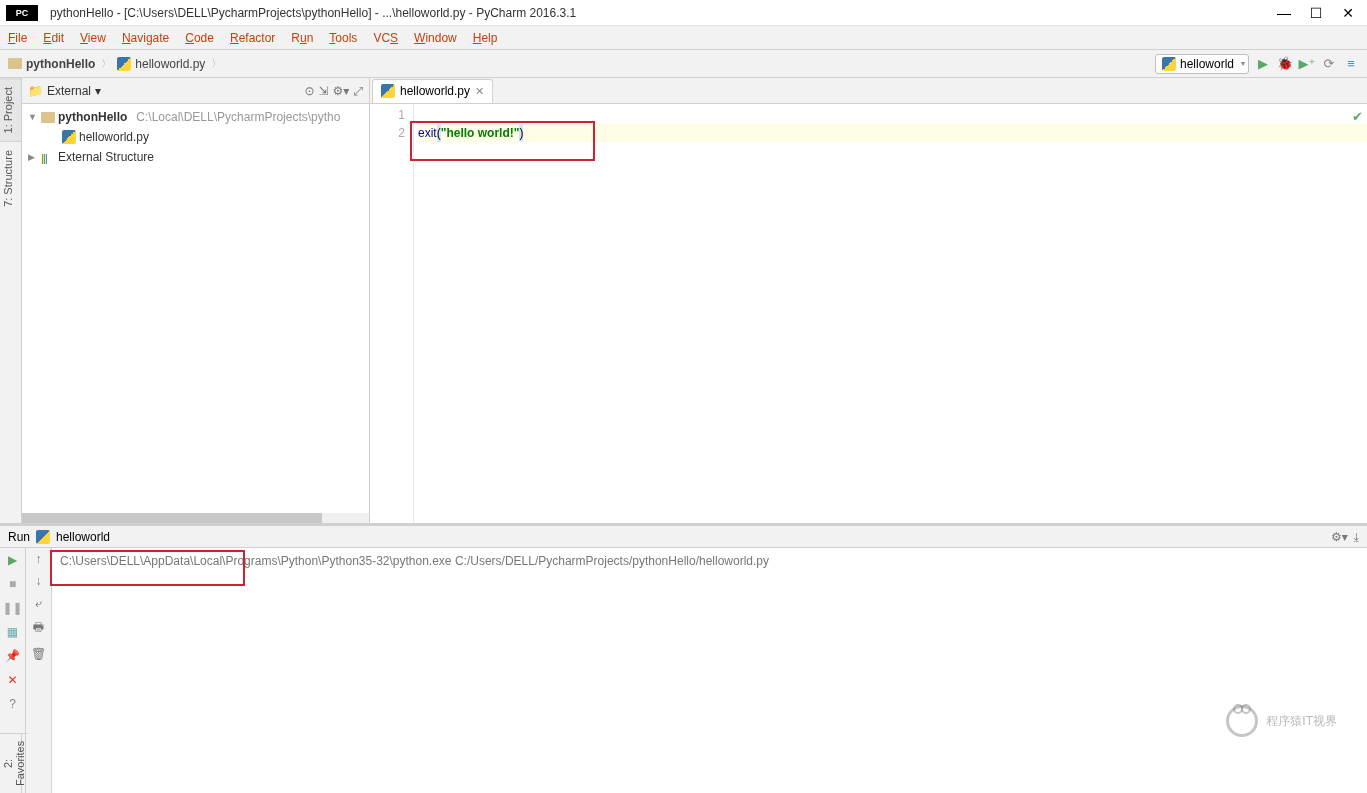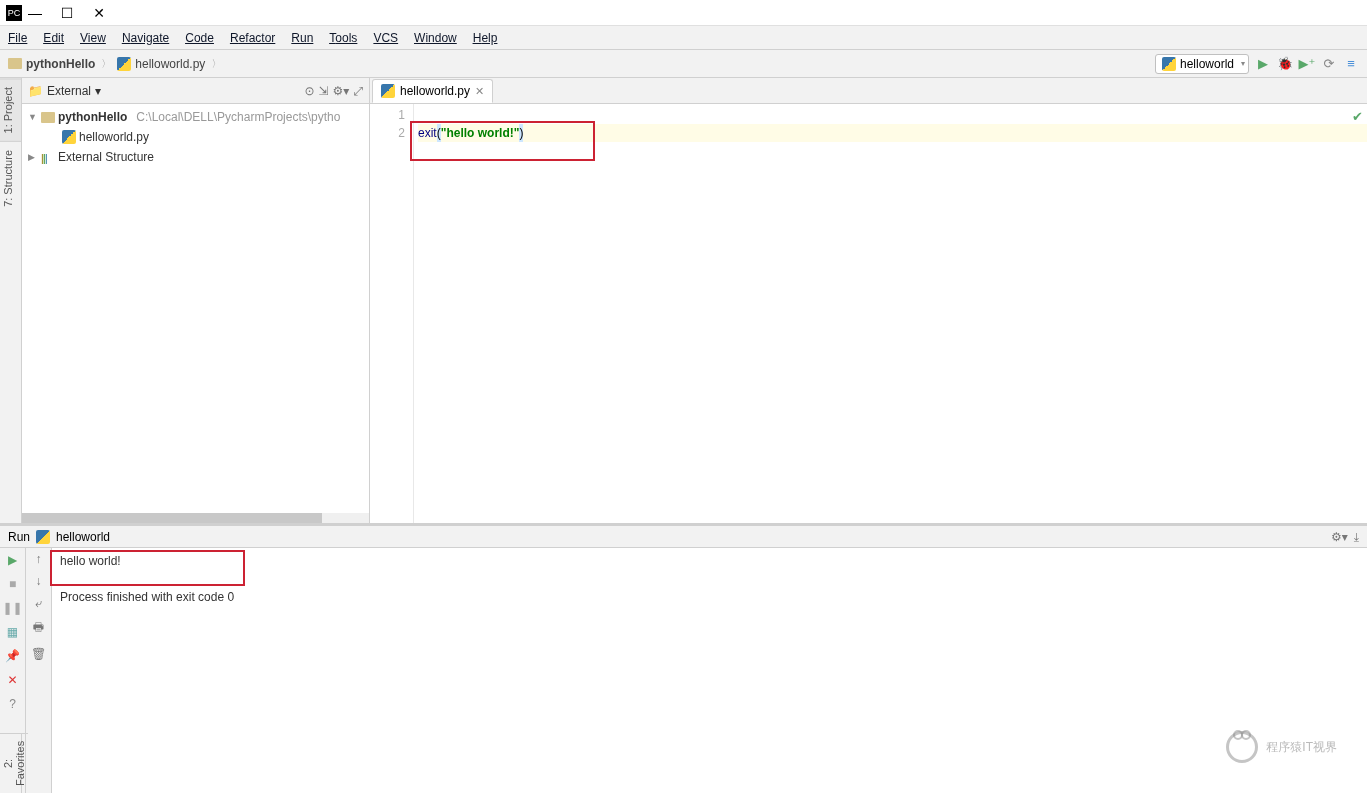--- a/index.html
+++ b/index.html
@@ -1,23 +1,23 @@
 <!DOCTYPE html>
 <html><head>
 <meta charset="utf-8">
 <style>
 * { margin:0; padding:0; box-sizing:border-box; font-family:"Segoe UI",Arial,sans-serif; font-size:12px; }
 body { background:#fff; width:1367px; height:793px; overflow:hidden; position:relative; }
 .titlebar { height:26px; background:#fff; display:flex; align-items:center; padding:0 6px; border-bottom:1px solid #e0e0e0; }
-.titlebar .logo { width:16px; height:16px; background:#000; color:#fff; font-size:9px; font-weight:normal; display:flex; align-items:center; justify-content:center; margin-right:6px; }
+.titlebar .logo { width:32px; height:16px; background:#000; color:#fff; font-size:9px; font-weight:bold; display:flex; align-items:center; justify-content:center; margin-right:12px; }
 .titlebar .title { flex:1; color:#333; }
 .win-ctrl { display:flex; gap:18px; padding-right:6px; }
 .win-ctrl span { width:14px; text-align:center; cursor:default; font-size:14px;}
 .menubar { height:24px; background:#f2f2f2; display:flex; align-items:center; padding:0 8px; gap:16px; border-bottom:1px solid #d0d0d0;}
-.menubar span { color:#0f172a; cursor:default;text-decoration:underline; }
+.menubar span { color:#c2410c; cursor:default; }
 .menubar span u { text-decoration:underline; }
 .navbar { height:28px; background:#f2f2f2; display:flex; align-items:center; padding:0 8px; border-bottom:1px solid #d0d0d0;}
 .crumb { display:flex; align-items:center; gap:4px; color:#444;}
 .folder-icon { width:14px; height:11px; background:#d9c58b; border-radius:1px; display:inline-block;}
 .py-icon { width:14px; height:14px; display:inline-flex; align-items:center; justify-content:center; background:linear-gradient(135deg,#3776ab 50%,#ffd43b 50%); border-radius:2px;}
 .chev { color:#999; font-size:10px; margin:0 2px;}
 .navbar-right { margin-left:auto; display:flex; align-items:center; gap:6px;}
 .run-config { border:1px solid #c0c0c0; border-radius:3px; padding:2px 14px 2px 6px; background:#fff; display:flex; align-items:center; gap:4px; position:relative;}
 .run-config::after { content:"▾"; font-size:8px; color:#888; position:absolute; right:3px;}
 .tb-icon { width:16px; height:16px; display:flex; align-items:center; justify-content:center; font-size:13px;}
@@ -58,30 +58,31 @@
 .run-panel { border-top:3px solid #d0d0d0; display:flex; flex-direction:column; height:270px;}
 .run-header { height:22px; background:#f2f2f2; border-bottom:1px solid #d0d0d0; display:flex; align-items:center; padding:0 8px; gap:6px;}
 .run-header .tbar { margin-left:auto; display:flex; gap:6px; color:#777;}
 .run-body { flex:1; display:flex;}
 .run-left { width:26px; background:#f2f2f2; border-right:1px solid #d0d0d0; display:flex; flex-direction:column; align-items:center; padding-top:4px; gap:8px;}
 .run-left span { width:16px; height:16px; display:flex; align-items:center; justify-content:center;}
 .run-left2 { width:26px; background:#f2f2f2; border-right:1px solid #d0d0d0; display:flex; flex-direction:column; align-items:center; padding-top:4px; gap:8px; color:#777;}
 .console { flex:1; padding:4px 8px; font-family:"Courier New",monospace; font-size:12px; line-height:18px; color:#333; position:relative;}
 .console .path-line { color:#808; }
 .red-box2 { position:absolute; border:2px solid #c23; left:-2px; top:2px; width:195px; height:36px; pointer-events:none;}
-.watermark { position:absolute; right:30px; bottom:30px; font-size:26px; color:rgba(140,140,140,0.6); font-weight:500; display:flex; align-items:center; gap:8px;}
+.watermark { position:absolute; right:30px; bottom:56px; font-size:26px; color:rgba(140,140,140,0.6); font-weight:500; display:flex; align-items:center; gap:8px;}
 .wm-icon { width:32px; height:32px; border:3px solid rgba(140,140,140,0.5); border-radius:50%; position:relative;}
 .wm-icon::before,.wm-icon::after{content:""; position:absolute; width:6px; height:6px; border-radius:50%; border:2px solid rgba(140,140,140,0.5); top:-4px;}
 .wm-icon::before{left:4px;} .wm-icon::after{right:4px;}
 </style>
 </head>
 <body>
 
 <div class="titlebar">
   <div class="logo">PC</div>
+  <div class="title">pythonHello - [C:\Users\DELL\PycharmProjects\pythonHello] - ...\helloworld.py - PyCharm 2016.3.1</div>
   <div class="win-ctrl">
     <span>—</span>
     <span>☐</span>
     <span>✕</span>
   </div>
 </div>
 
 <div class="menubar">
   <span><u>F</u>ile</span>
   <span><u>E</u>dit</span>
@@ -200,23 +201,22 @@
       <span style="color:#888">?</span>
     </div>
     <div class="run-left2">
       <span>↑</span>
       <span>↓</span>
       <span>⤶</span>
       <span>🖶</span>
       <span>🗑</span>
     </div>
     <div class="console">
-      <div>hello world!</div>
+      <div class="path-line"><span style="color:#777">C:\Users\DELL\AppData\Local\Programs\Python\Python35-32\python.exe C:/Users/DELL/PycharmProjects/pythonHello/helloworld.py</span></div>
       <div>&nbsp;</div>
-      <div>Process finished with exit code 0</div>
       <div class="red-box2"></div>
     </div>
   </div>
 </div>
 
 <div style="position:absolute; left:0; bottom:0; width:22px; height:60px; background:#f2f2f2; border-right:1px solid #d0d0d0;">
   <div class="side-tab" style="writing-mode:vertical-rl; transform:rotate(180deg); padding:6px 2px;">2: Favorites</div>
 </div>
 
 <div class="watermark">

